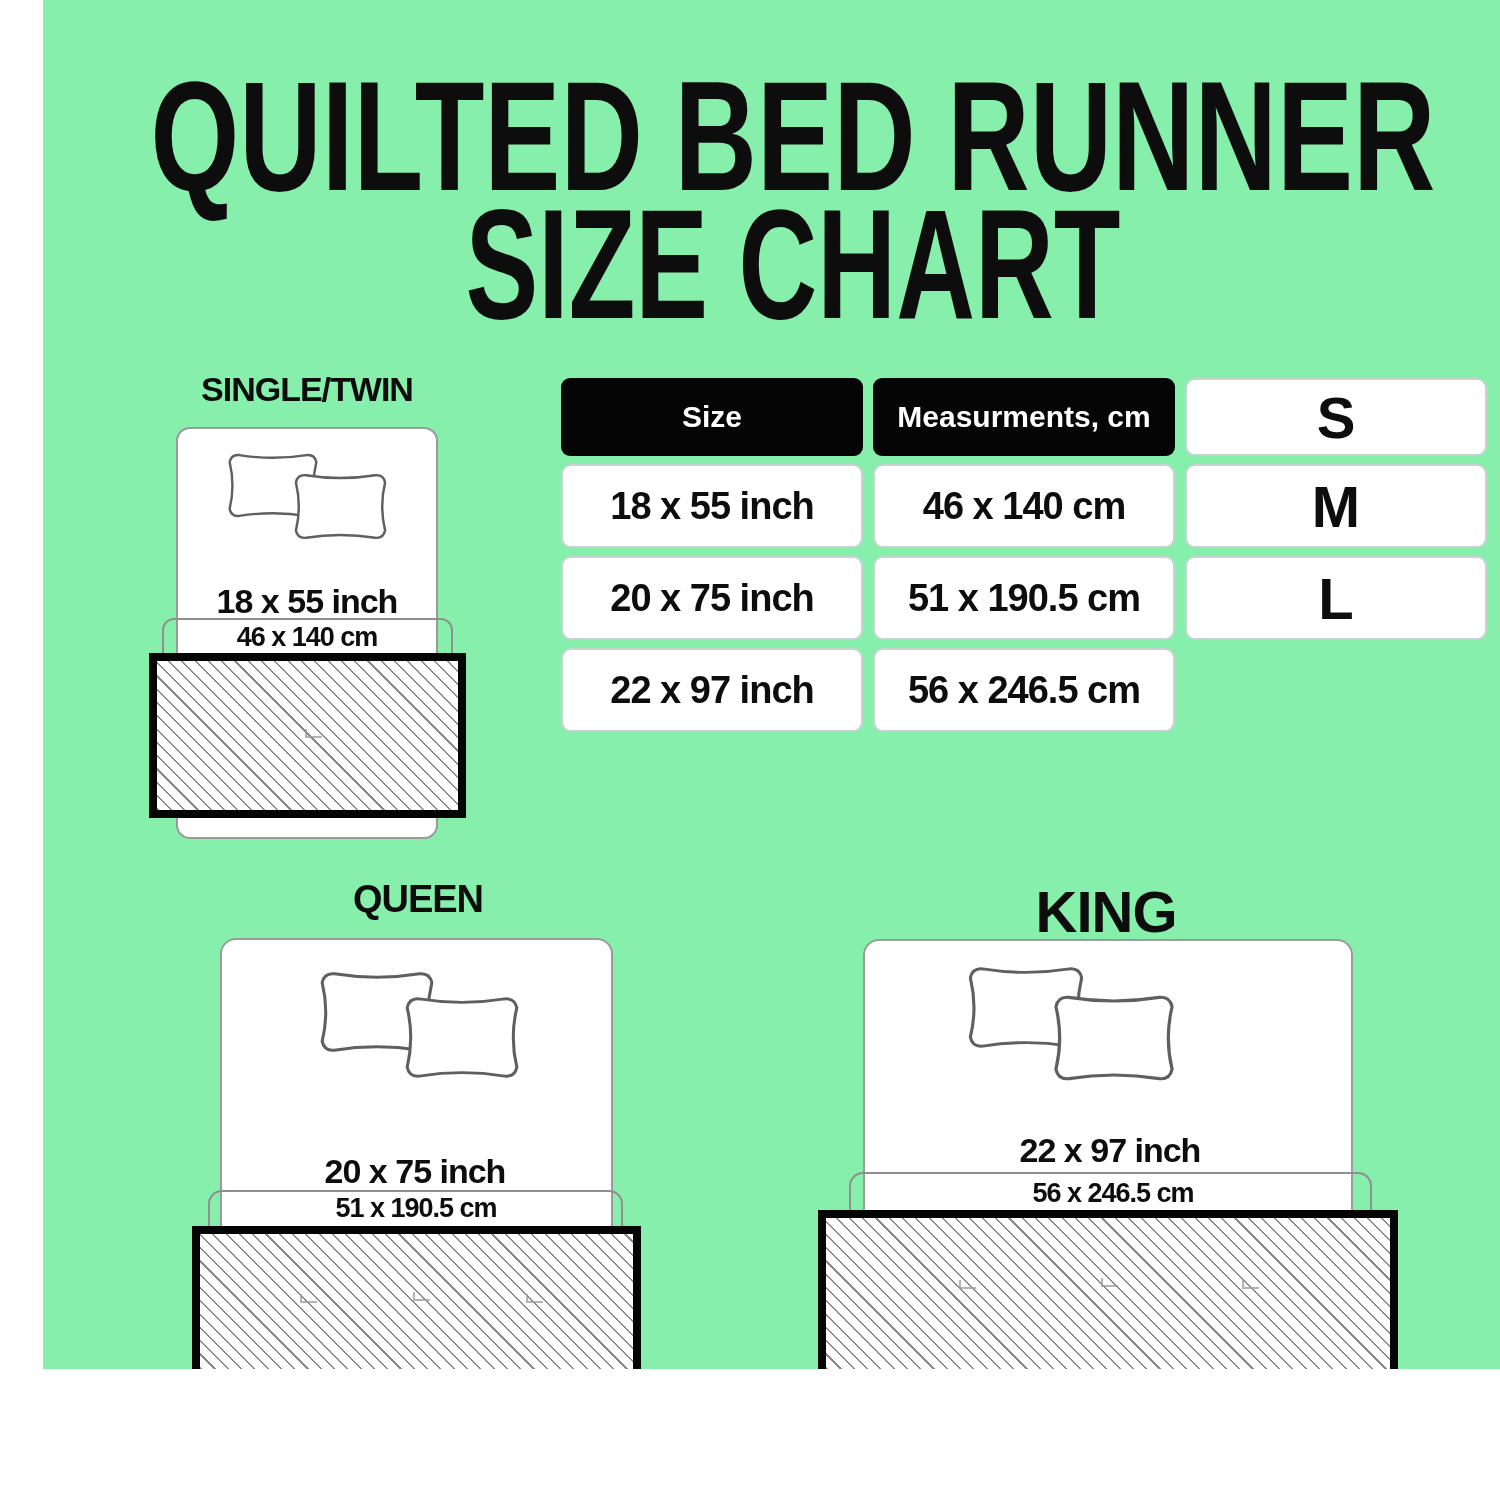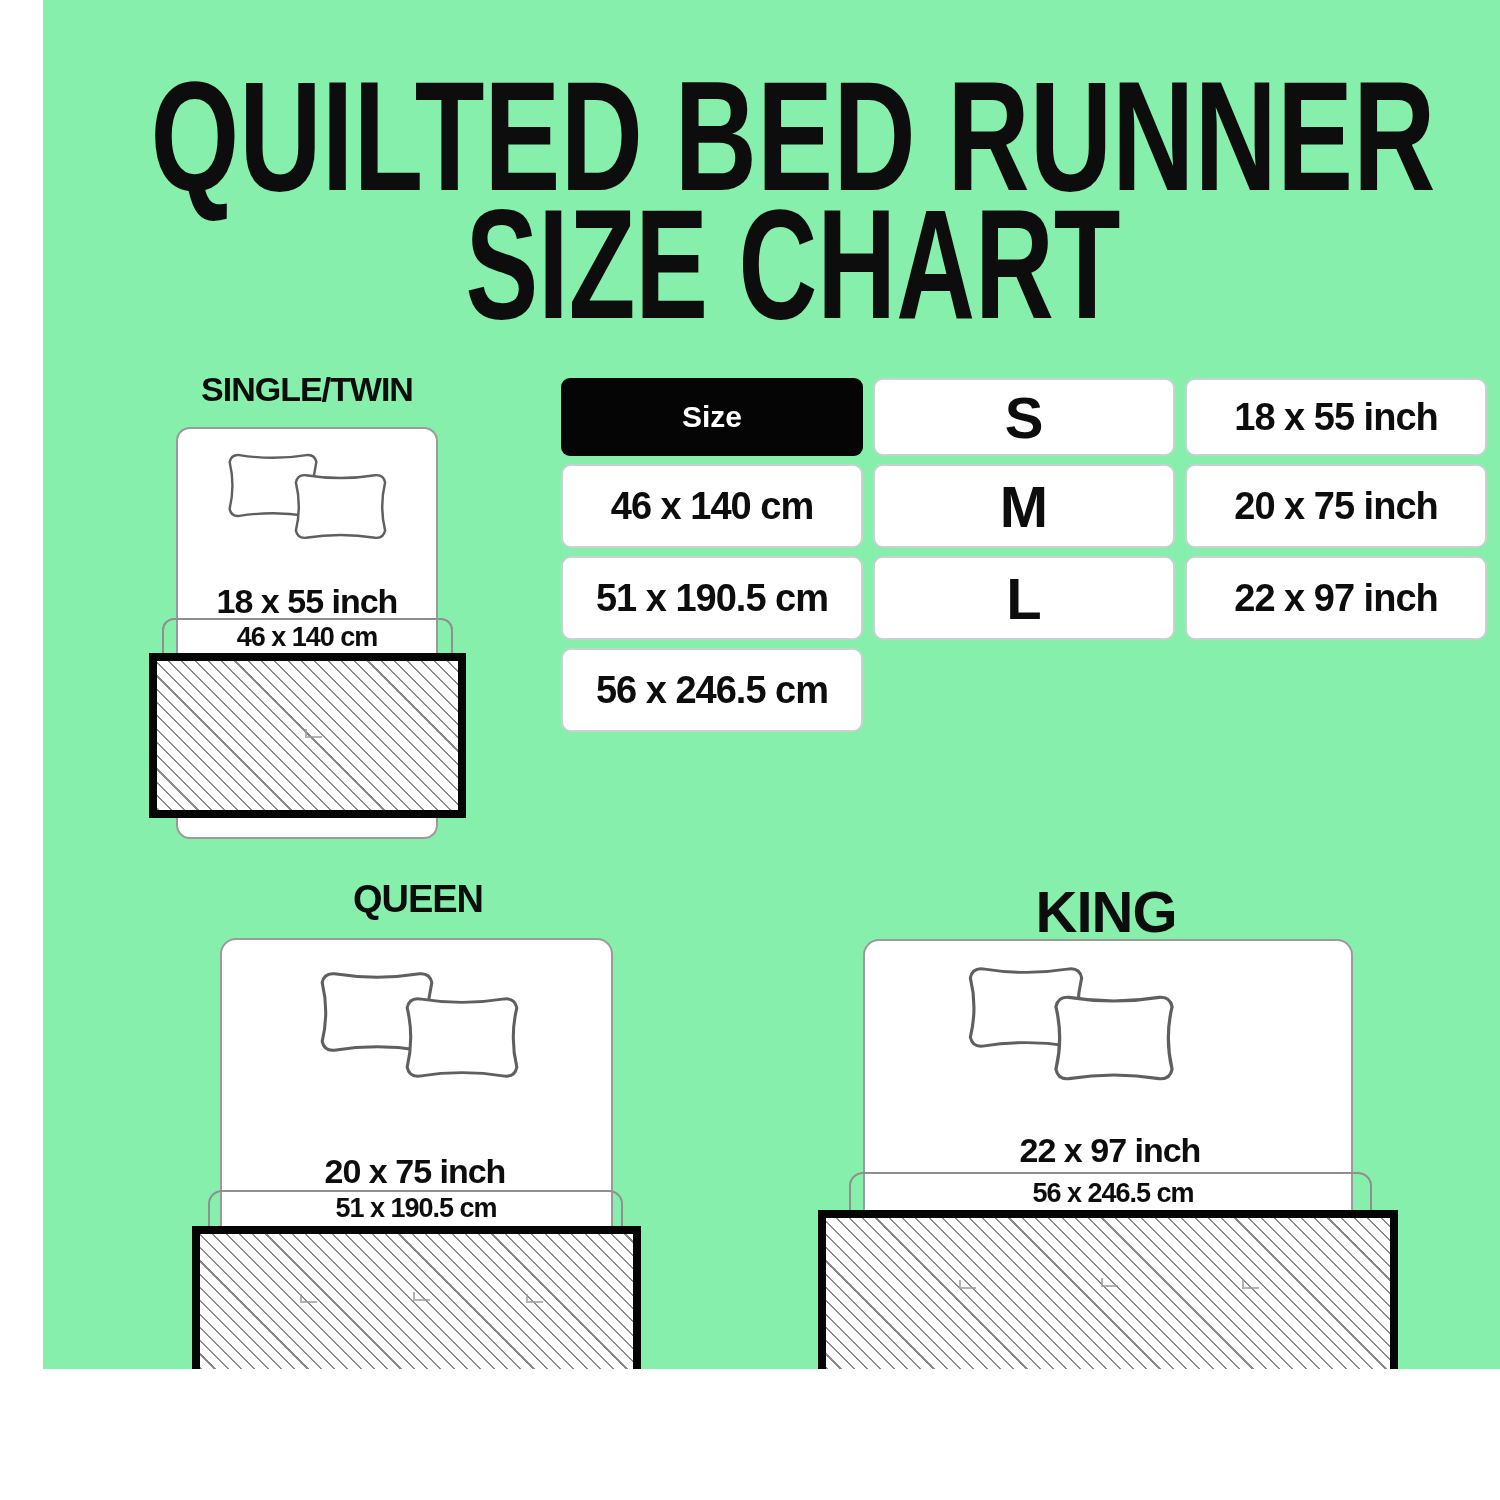--- a/index.html
+++ b/index.html
@@ -106,20 +106,21 @@
     <div class="mlabel" id="st-inch">18 x 55 inch</div>
     <div class="zone" id="st-zone"></div>
     <div class="mlabel small" id="st-cm">46 x 140 cm</div>
     <div class="runner" id="st-runner">
       <span class="stitch" style="left:148px;top:68px"></span>
     </div>
   </section>
 
   <div class="size-table">
     <div class="th">Size</div>
+    <div class="th">Measurments, cm</div>
 
     <div class="td size">S</div>
     <div class="td meas">18 x 55 inch</div>
     <div class="td meas">46 x 140 cm</div>
 
     <div class="td size">M</div>
     <div class="td meas">20 x 75 inch</div>
     <div class="td meas">51 x 190.5 cm</div>
 
     <div class="td size">L</div>

